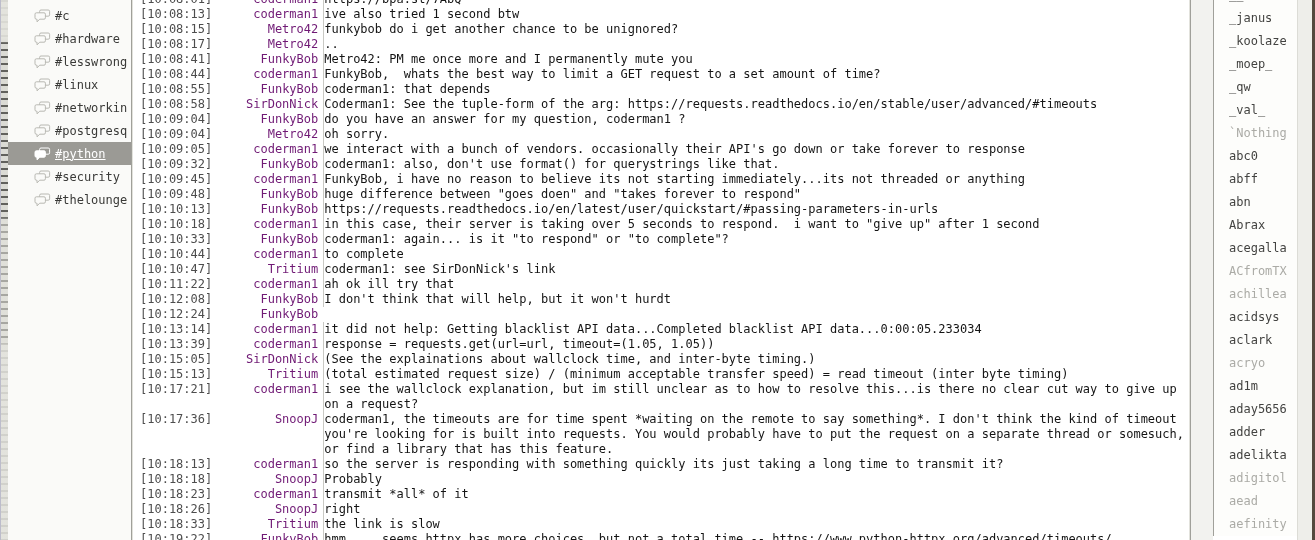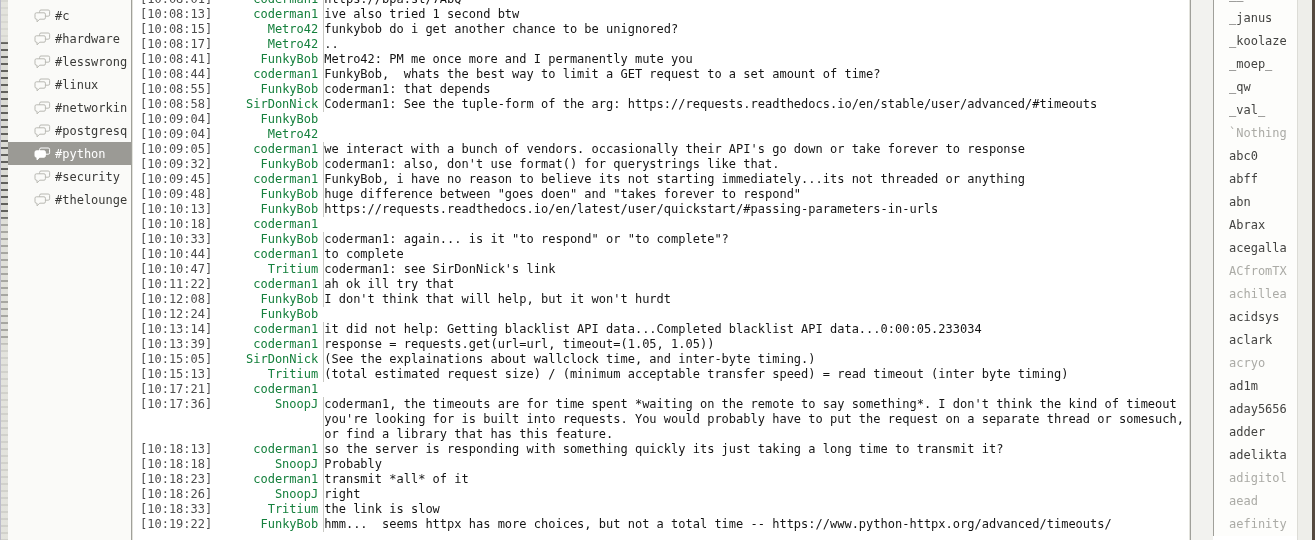--- a/index.html
+++ b/index.html
@@ -24,38 +24,38 @@
   
   .channel-pane {
     position:absolute; left:8px; top:0; width:123px; height:540px;
     background:#fafaf8; overflow:hidden; padding-top:4px;
   }
   .channel-item {
     height:23px; display:flex; align-items:center; padding-left:26px;
     font-size:12px; color:#3a3a38; white-space:nowrap; cursor:default;
   }
   .channel-item .bubble { flex:0 0 auto; margin-right:4px; }
-  .channel-item.selected { background:#9b9a95; color:#ffffff; }
+  .channel-item.selected { background:#9b9a95; color:#ffffff;text-decoration:underline; }
   .bubble path.b-back { fill:none; stroke:#b8b8b2; }
   .bubble path.b-front { fill:#fafaf8; stroke:#b8b8b2; }
   .selected .bubble path.b-back { stroke:#ffffff; }
   .selected .bubble path.b-front { fill:#ffffff; stroke:#ffffff; }
 
   
   .chat-pane {
     position:absolute; left:131px; top:0; width:1060px; height:540px;
     background:#ffffff;
     border-left:1px solid #a0a09a; border-right:1px solid #a0a09a;
     box-shadow: inset 1px 0 0 #e2e2dc, inset -1px 0 0 #e2e2dc;
     overflow:hidden;
   }
   .msg-scroll { margin-top:-8px; padding-left:8px; }
   .msg-row { display:flex; align-items:stretch; font-size:12px; line-height:15px; }
   .msg-time { flex:0 0 72px; color:#4d4d4d; white-space:pre; }
-  .msg-nick { flex:0 0 106px; text-align:right; color:#15803d; white-space:pre; }
+  .msg-nick { flex:0 0 106px; text-align:right; color:#701a75; white-space:pre; }
   .msg-text {
     flex:1 1 auto; margin-left:5px; 
     border-left:1px solid #c9c9c4; color:#141414;
     white-space:pre-wrap; word-wrap:break-word; min-height:15px;
   }
 
   
   .chat-gutter { position:absolute; left:1191px; top:0; width:22px; height:540px; background:#f2f2ef; }
 
   
@@ -188,24 +188,26 @@
     <span class="msg-text">coderman1: that depends</span>
   </div>
         <div class="msg-row">
     <span class="msg-time">[10:08:58]</span>
     <span class="msg-nick">SirDonNick</span>
     <span class="msg-text">Coderman1: See the tuple-form of the arg: https://requests.readthedocs.io/en/stable/user/advanced/#timeouts</span>
   </div>
         <div class="msg-row">
     <span class="msg-time">[10:09:04]</span>
     <span class="msg-nick">FunkyBob</span>
+    <span class="msg-text">do you have an answer for my question, coderman1 ?</span>
   </div>
         <div class="msg-row">
     <span class="msg-time">[10:09:04]</span>
     <span class="msg-nick">Metro42</span>
+    <span class="msg-text">oh sorry.</span>
   </div>
         <div class="msg-row">
     <span class="msg-time">[10:09:05]</span>
     <span class="msg-nick">coderman1</span>
     <span class="msg-text">we interact with a bunch of vendors. occasionally their API's go down or take forever to response</span>
   </div>
         <div class="msg-row">
     <span class="msg-time">[10:09:32]</span>
     <span class="msg-nick">FunkyBob</span>
     <span class="msg-text">coderman1: also, don't use format() for querystrings like that.</span>
@@ -221,20 +223,21 @@
     <span class="msg-text">huge difference between "goes doen" and "takes forever to respond"</span>
   </div>
         <div class="msg-row">
     <span class="msg-time">[10:10:13]</span>
     <span class="msg-nick">FunkyBob</span>
     <span class="msg-text">https://requests.readthedocs.io/en/latest/user/quickstart/#passing-parameters-in-urls</span>
   </div>
         <div class="msg-row">
     <span class="msg-time">[10:10:18]</span>
     <span class="msg-nick">coderman1</span>
+    <span class="msg-text">in this case, their server is taking over 5 seconds to respond.  i want to "give up" after 1 second</span>
   </div>
         <div class="msg-row">
     <span class="msg-time">[10:10:33]</span>
     <span class="msg-nick">FunkyBob</span>
     <span class="msg-text">coderman1: again... is it "to respond" or "to complete"?</span>
   </div>
         <div class="msg-row">
     <span class="msg-time">[10:10:44]</span>
     <span class="msg-nick">coderman1</span>
     <span class="msg-text">to complete</span>
@@ -274,20 +277,21 @@
     <span class="msg-text">(See the explainations about wallclock time, and inter-byte timing.)</span>
   </div>
         <div class="msg-row">
     <span class="msg-time">[10:15:13]</span>
     <span class="msg-nick">Tritium</span>
     <span class="msg-text">(total estimated request size) / (minimum acceptable transfer speed) = read timeout (inter byte timing)</span>
   </div>
         <div class="msg-row">
     <span class="msg-time">[10:17:21]</span>
     <span class="msg-nick">coderman1</span>
+    <span class="msg-text">i see the wallclock explanation, but im still unclear as to how to resolve this...is there no clear cut way to give up on a request?</span>
   </div>
         <div class="msg-row">
     <span class="msg-time">[10:17:36]</span>
     <span class="msg-nick">SnoopJ</span>
     <span class="msg-text">coderman1, the timeouts are for time spent *waiting on the remote to say something*. I don't think the kind of timeout you're looking for is built into requests. You would probably have to put the request on a separate thread or somesuch, or find a library that has this feature.</span>
   </div>
         <div class="msg-row">
     <span class="msg-time">[10:18:13]</span>
     <span class="msg-nick">coderman1</span>
     <span class="msg-text">so the server is responding with something quickly its just taking a long time to transmit it?</span>

